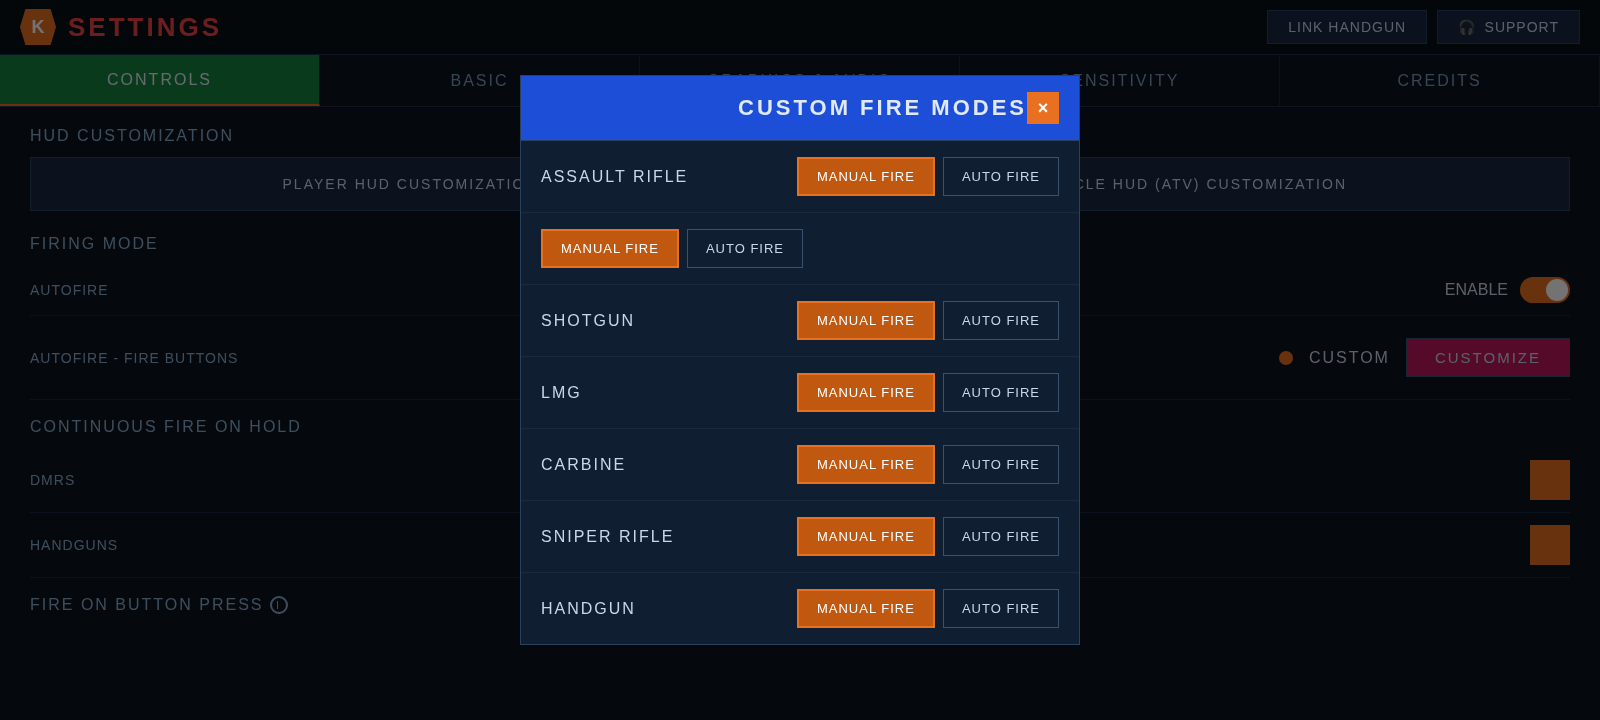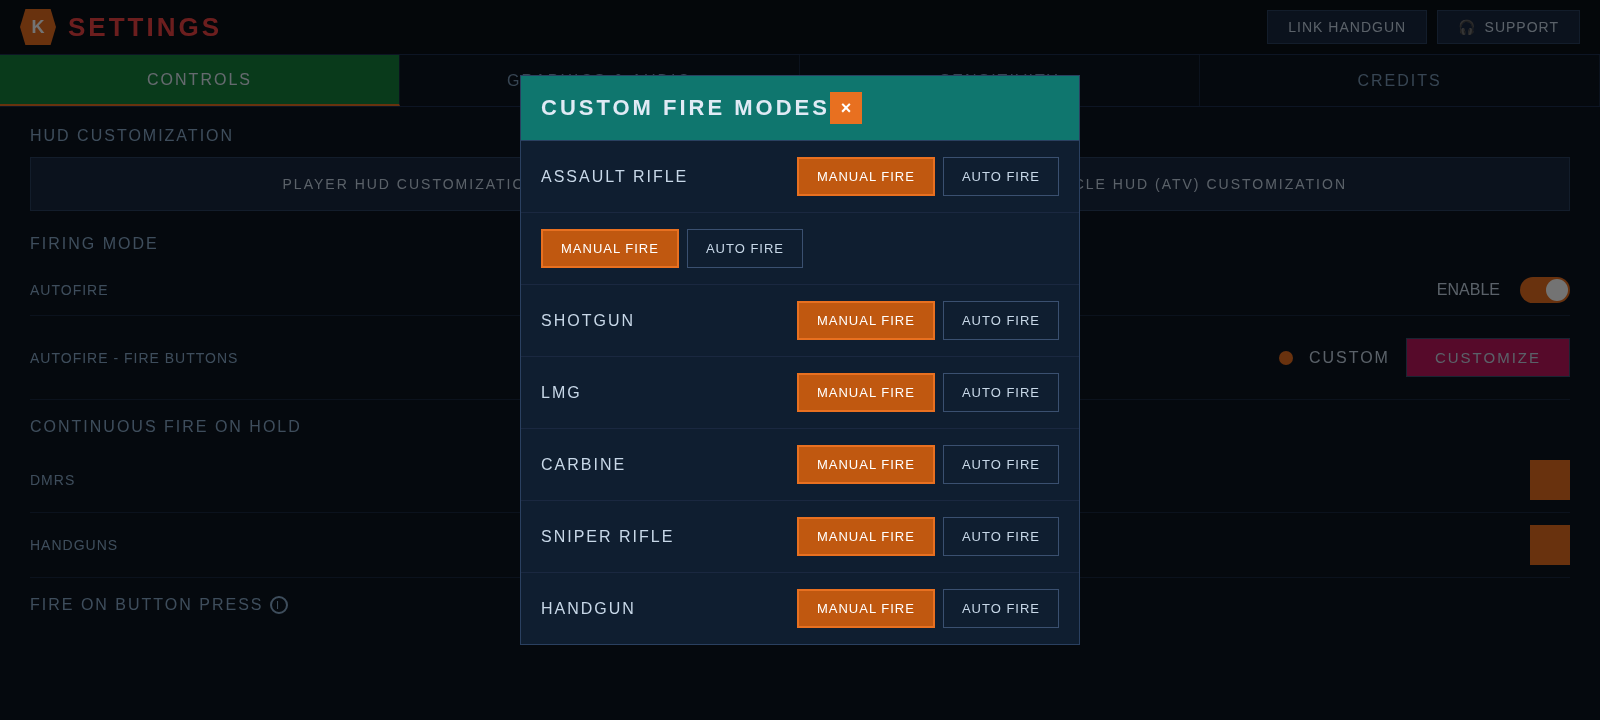--- a/index.html
+++ b/index.html
@@ -111,21 +111,21 @@
       background: #1a2840;
       border: 1px solid #2a4060;
       color: #c8d8e8;
       padding: 18px;
       font-size: 14px;
       letter-spacing: 2px;
       text-align: center;
       cursor: pointer;
       text-transform: uppercase;
     }
-    .setting-value { color: #c8d8e8; margin-right: 20px; }
+    .setting-value { color: #c8d8e8; margin-right: 12px; }
     .toggle-switch {
       width: 50px;
       height: 26px;
       background: #e87020;
       border-radius: 13px;
       position: relative;
       cursor: pointer;
     }
     .toggle-knob {
       width: 22px;
@@ -187,24 +187,24 @@
       justify-content: center;
       z-index: 100;
     }
     .modal {
       background: #0f1e30;
       border: 1px solid #2a4060;
       width: 560px;
       min-height: 500px;
     }
     .modal-header {
-      background: #0f766e;
-      display: flex;
-      align-items: center;
-      justify-content: flex-start;
+      background: #1d4ed8;
+      display: flex;
+      align-items: center;
+      justify-content: flex-end;
       padding: 16px 20px;
       border-bottom: 1px solid #2a4060;
     }
     .modal-title {
       font-size: 22px;
       font-weight: bold;
       letter-spacing: 3px;
       color: #e0eaf5;
       text-transform: uppercase;
     }
@@ -289,20 +289,23 @@
       <span>SUPPORT</span>
     </button>
   </div>
 </div>
 
 <div class="tabs">
   <div class="tab active">
     <span>CONTROLS</span>
   </div>
   <div class="tab">
+    <span>BASIC</span>
+  </div>
+  <div class="tab">
     <span>GRAPHICS &amp; AUDIO</span>
   </div>
   <div class="tab">
     <span>SENSITIVITY</span>
   </div>
   <div class="tab">
     <span>CREDITS</span>
   </div>
 </div>
 

